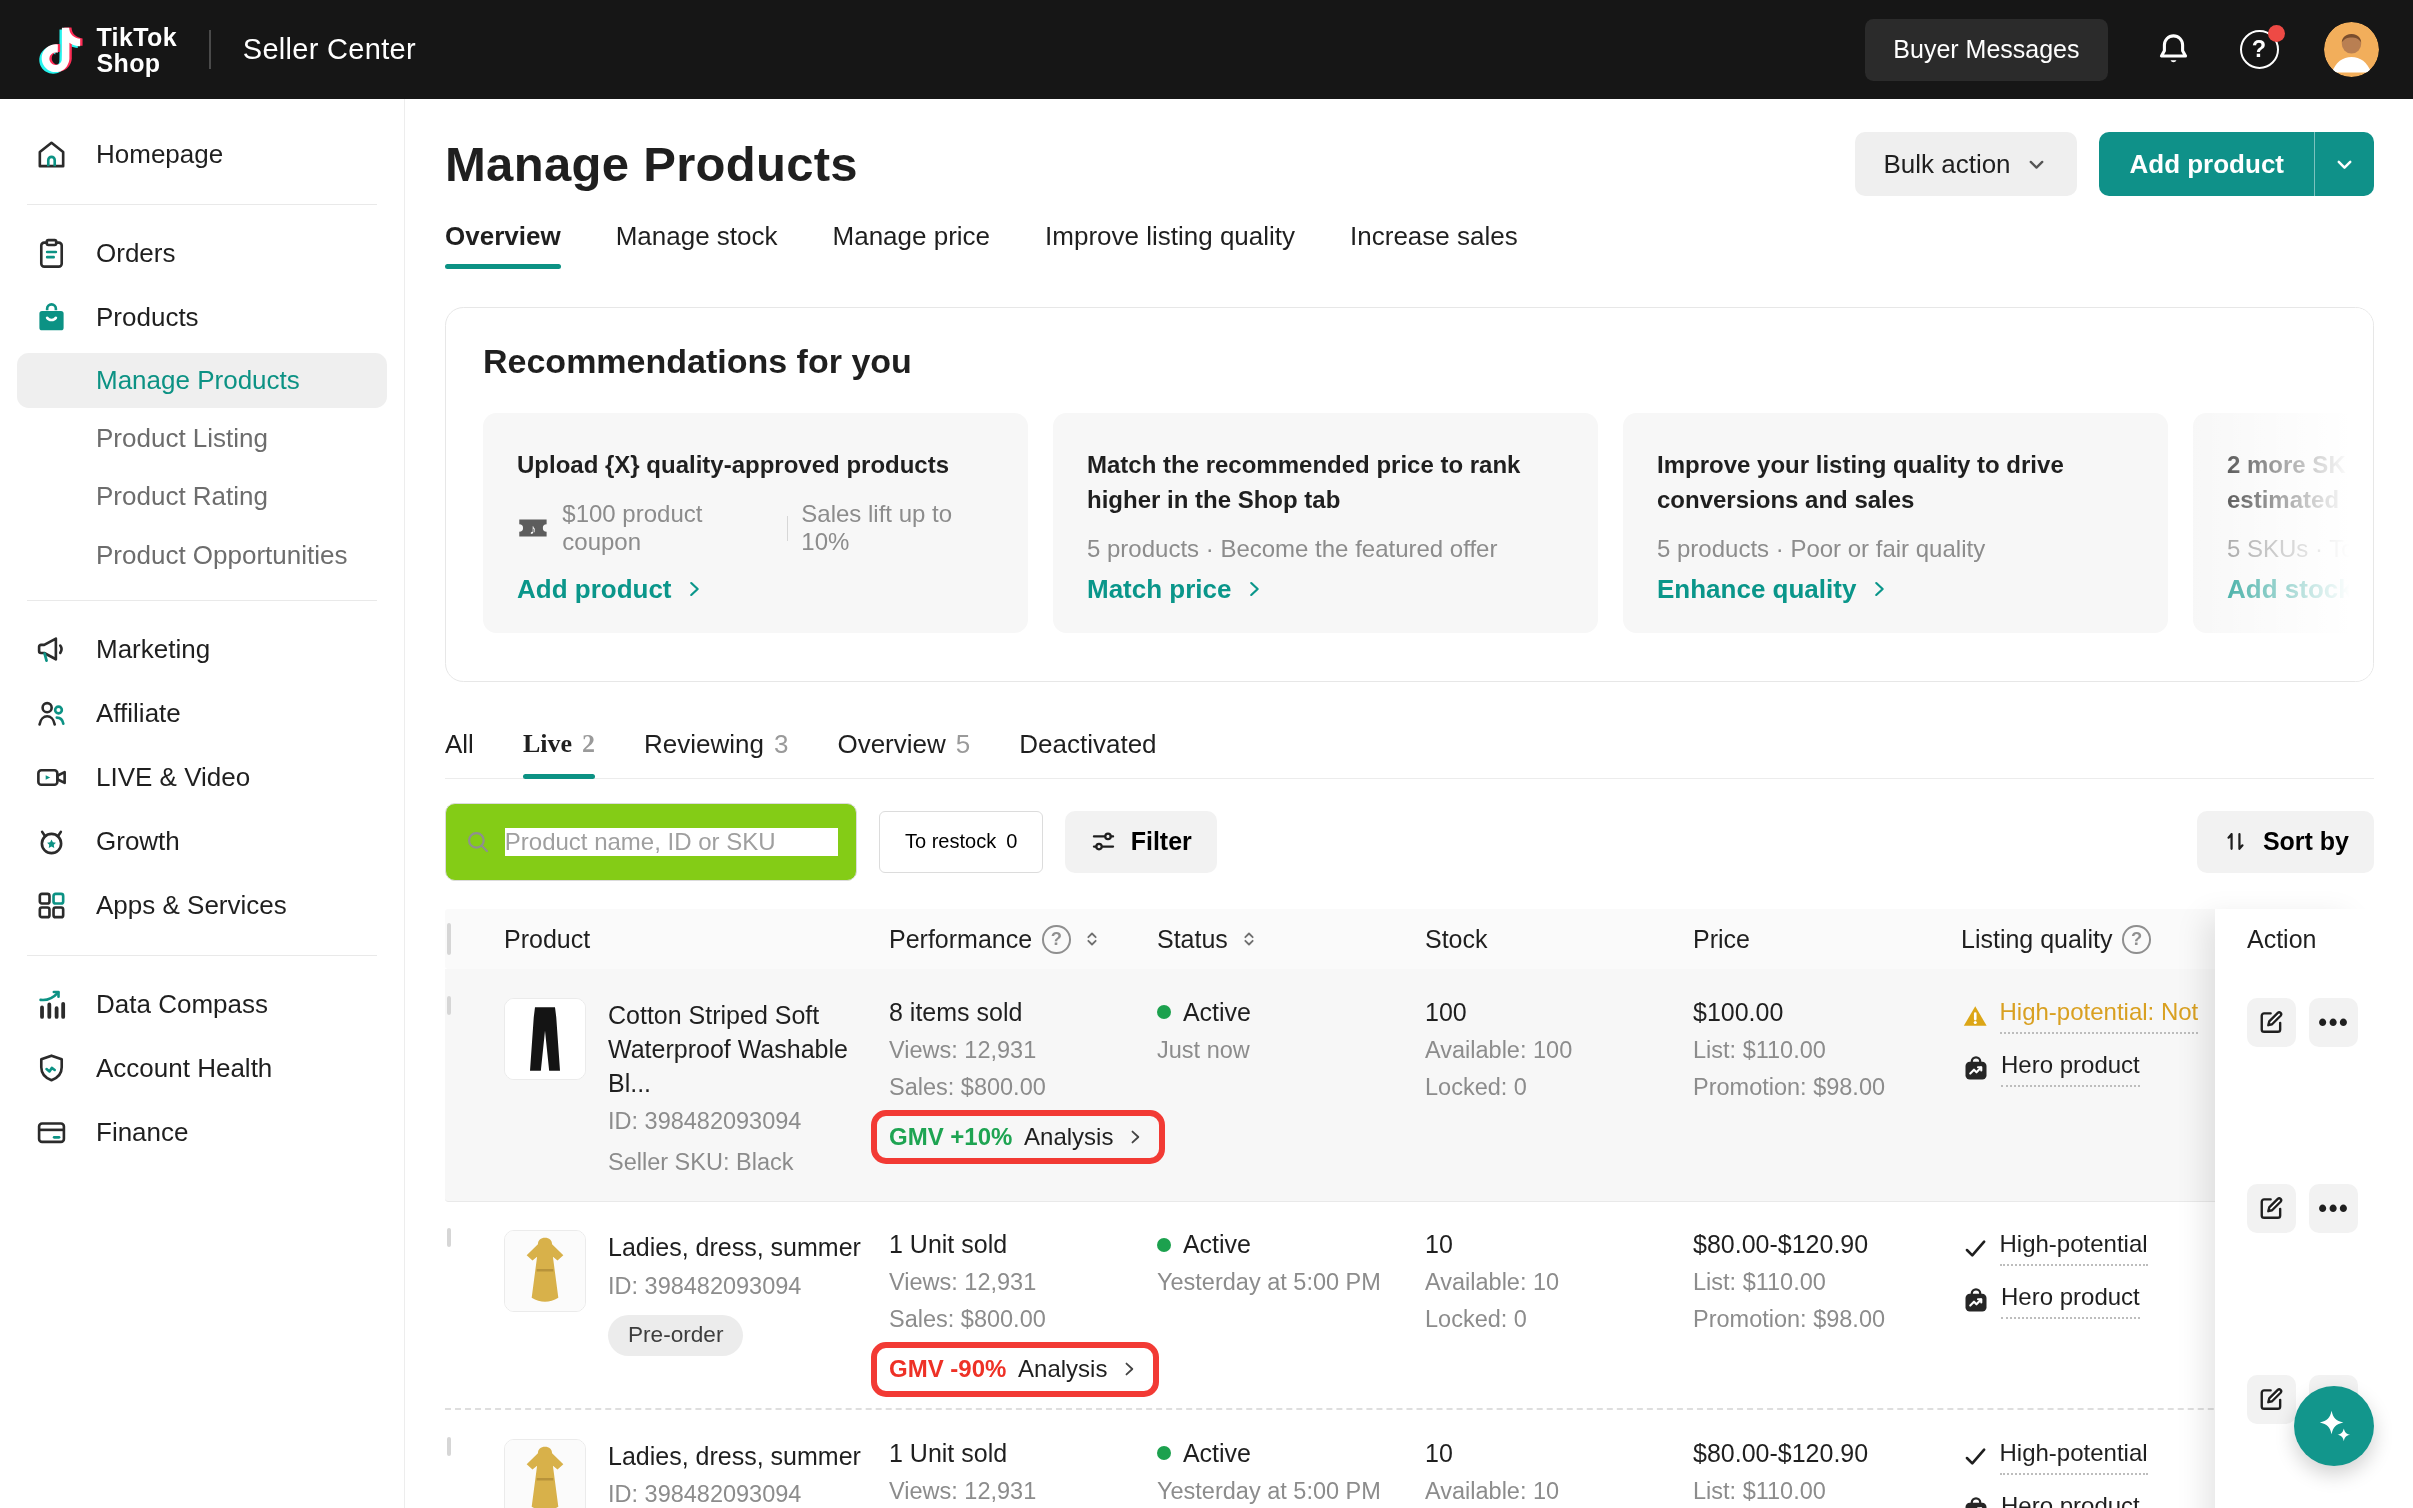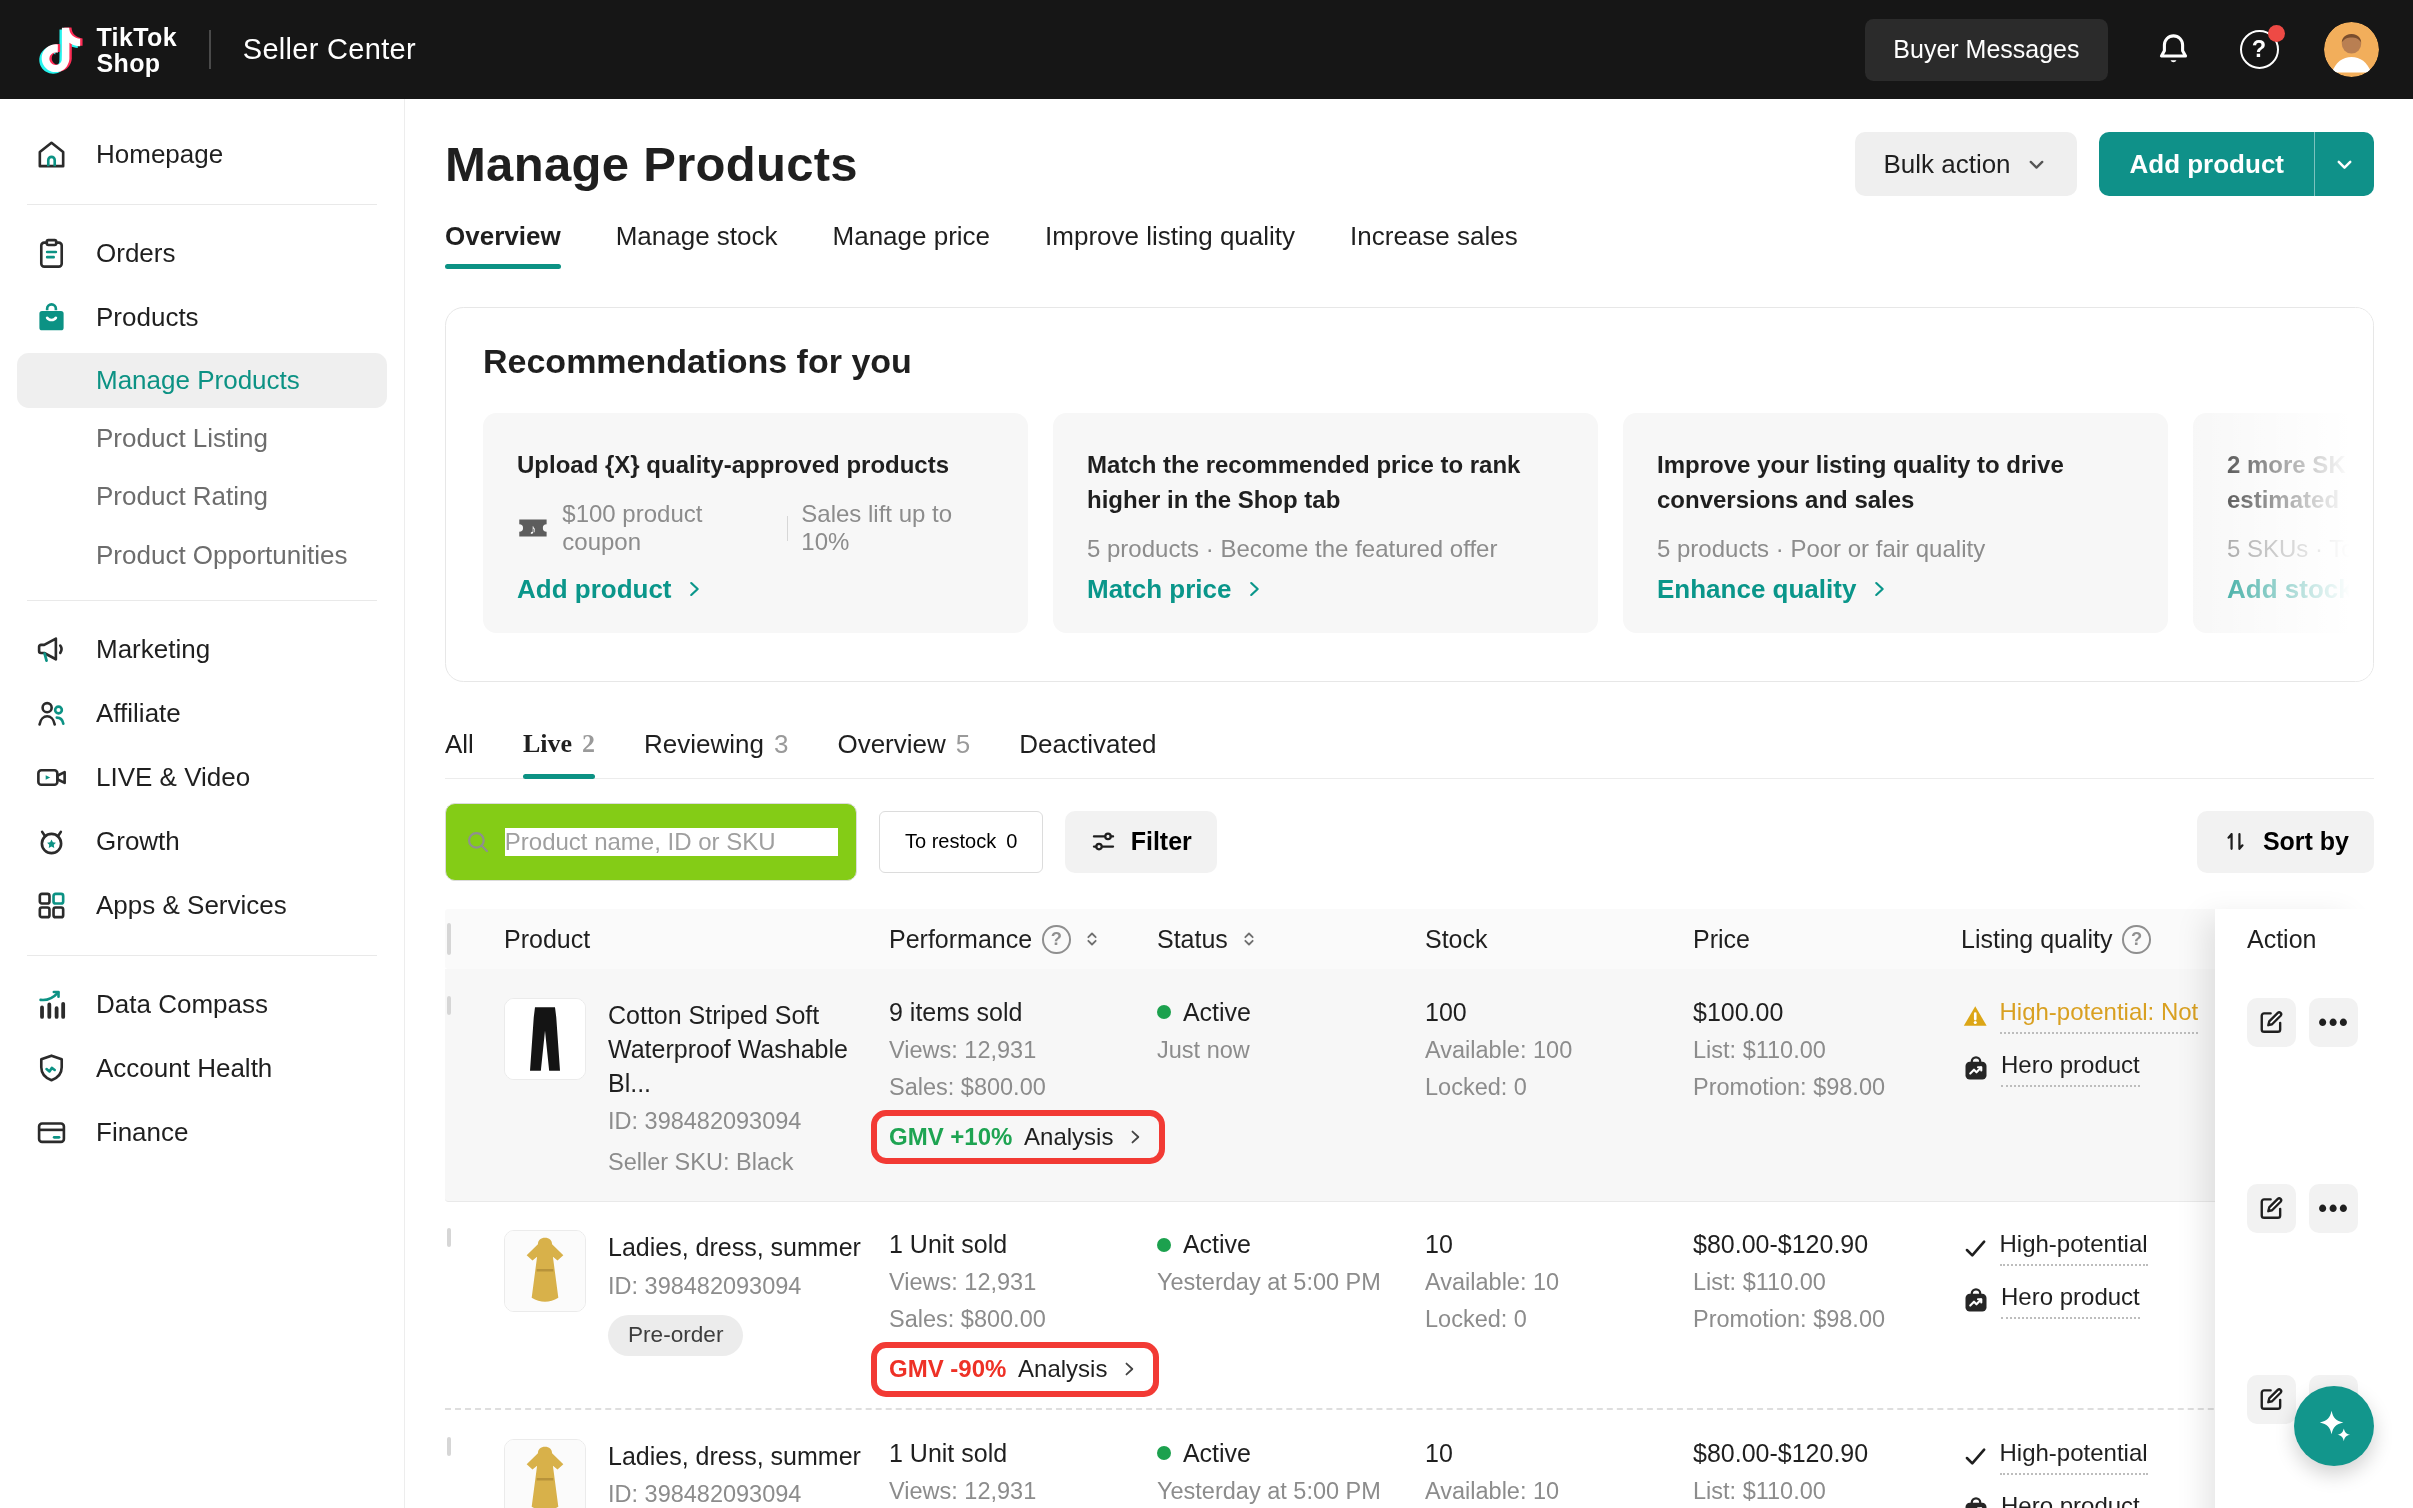--- a/index.html
+++ b/index.html
@@ -489,21 +489,21 @@
             <path d="M36 10h24l1.5 12L66 86H53l-5-48-5 48H30l4.5-64z" fill="#141414"></path>
           </svg>
         </div>
         <div>
           <div class="prod-title">Cotton Striped Soft Waterproof Washable Bl...</div>
           <div class="prod-id">ID: 398482093094</div>
           <div class="prod-sku">Seller SKU: Black</div>
         </div>
       </div>
       <div>
-        <div class="cell-main">9 items sold</div>
+        <div class="cell-main">8 items sold</div>
         <div class="cell-sub">Views: 12,931</div>
         <div class="cell-sub">Sales: $800.00</div>
         <div class="gmv-wrap">
           <span class="gmv up">GMV +10%</span>
           <span class="gmv-analysis">Analysis</span>
           <svg width="20" height="20" viewBox="0 0 24 24">
             <path d="m9 5.5 7 6.5-7 6.5" fill="none" stroke="#444" stroke-width="2.2" stroke-linecap="round" stroke-linejoin="round"></path>
           </svg>
           <span class="gmv-box"></span>
         </div>

